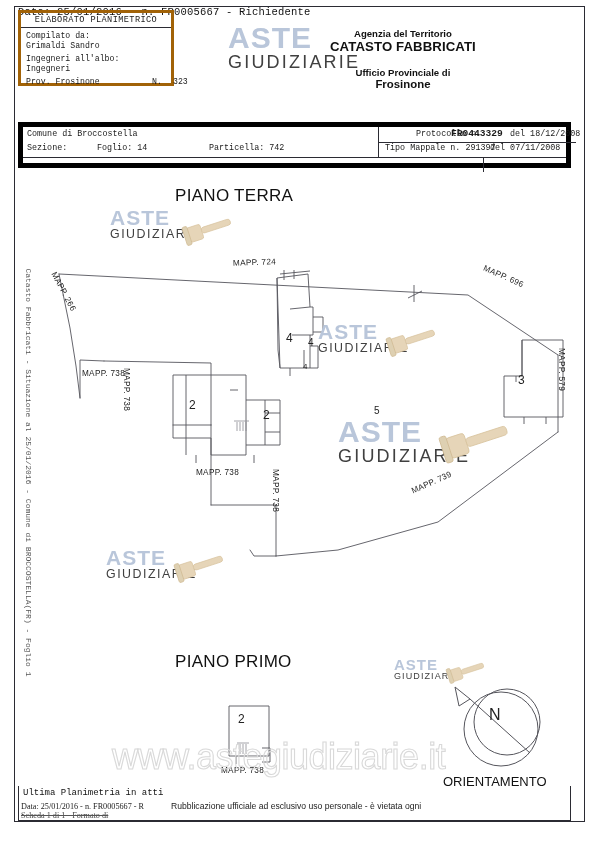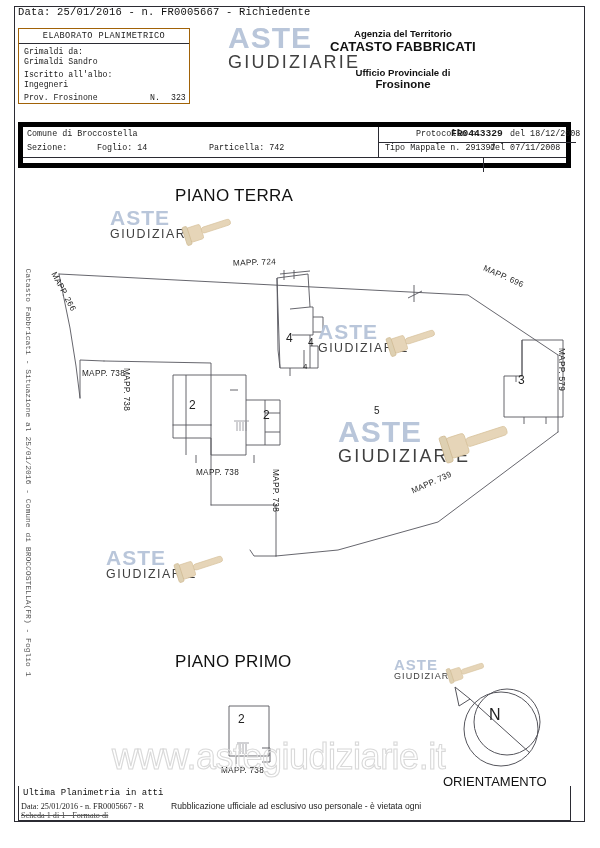--- a/index.html
+++ b/index.html
@@ -11,22 +11,22 @@
 
   
   #page-frame{position:absolute;left:14px;top:6px;width:571px;height:816px;
               border:1px solid #2b2b33;box-sizing:border-box;background:transparent;}
 
   
   #request-line{position:absolute;left:18px;top:6px;font-size:10.5px;letter-spacing:.2px;
                 font-family:"Liberation Mono",monospace;color:#111;white-space:nowrap;}
 
   
-  #header-box{position:absolute;left:18px;top:28px;width:172px;height:76px;
-              border:1px solid #a16207;box-sizing:border-box;}
+  #header-box{position:absolute;left:18px;top:10px;width:156px;height:76px;
+              border:3px solid #a16207;box-sizing:border-box;}
   #header-title-row{height:14px;border-bottom:1px solid #2b2b33;
                     display:flex;align-items:center;justify-content:center;}
   #header-title{font-family:"Liberation Mono",monospace;font-size:8.6px;letter-spacing:.4px;}
   .hdr-line{font-family:"Liberation Mono",monospace;font-size:8.2px;line-height:9.6px;
             padding-left:5px;white-space:nowrap;}
   #header-body{padding-top:3px;}
   .hdr-gap{height:4px;}
   #albo-row{position:relative;}
   #albo-num-label{position:absolute;left:131px;top:0;font-family:"Liberation Mono",monospace;font-size:8.2px;}
   #albo-num-val{position:absolute;left:152px;top:0;font-family:"Liberation Mono",monospace;font-size:8.2px;}
@@ -101,24 +101,24 @@
 
 <div id="page-frame"></div>
 
 <div id="request-line">Data: 25/01/2016 -  n. FR0005667 - Richiedente</div>
 
 <div id="header-box">
   <div id="header-title-row">
     <span id="header-title">ELABORATO PLANIMETRICO</span>
   </div>
   <div id="header-body">
-    <div class="hdr-line">Grimaldi da:</div>
+    <div class="hdr-line">Compilato da:</div>
     <div class="hdr-line">Grimaldi Sandro</div>
     <div class="hdr-gap"></div>
-    <div class="hdr-line">Iscritto all'albo:</div>
+    <div class="hdr-line">Ingegneri all'albo:</div>
     <div class="hdr-line">Ingegneri</div>
     <div class="hdr-gap"></div>
     <div class="hdr-line" id="albo-row">
       <span>Prov. Frosinone</span>
       <span id="albo-num-label">N.</span>
       <span id="albo-num-val">323</span>
     </div>
   </div>
 </div>
 

